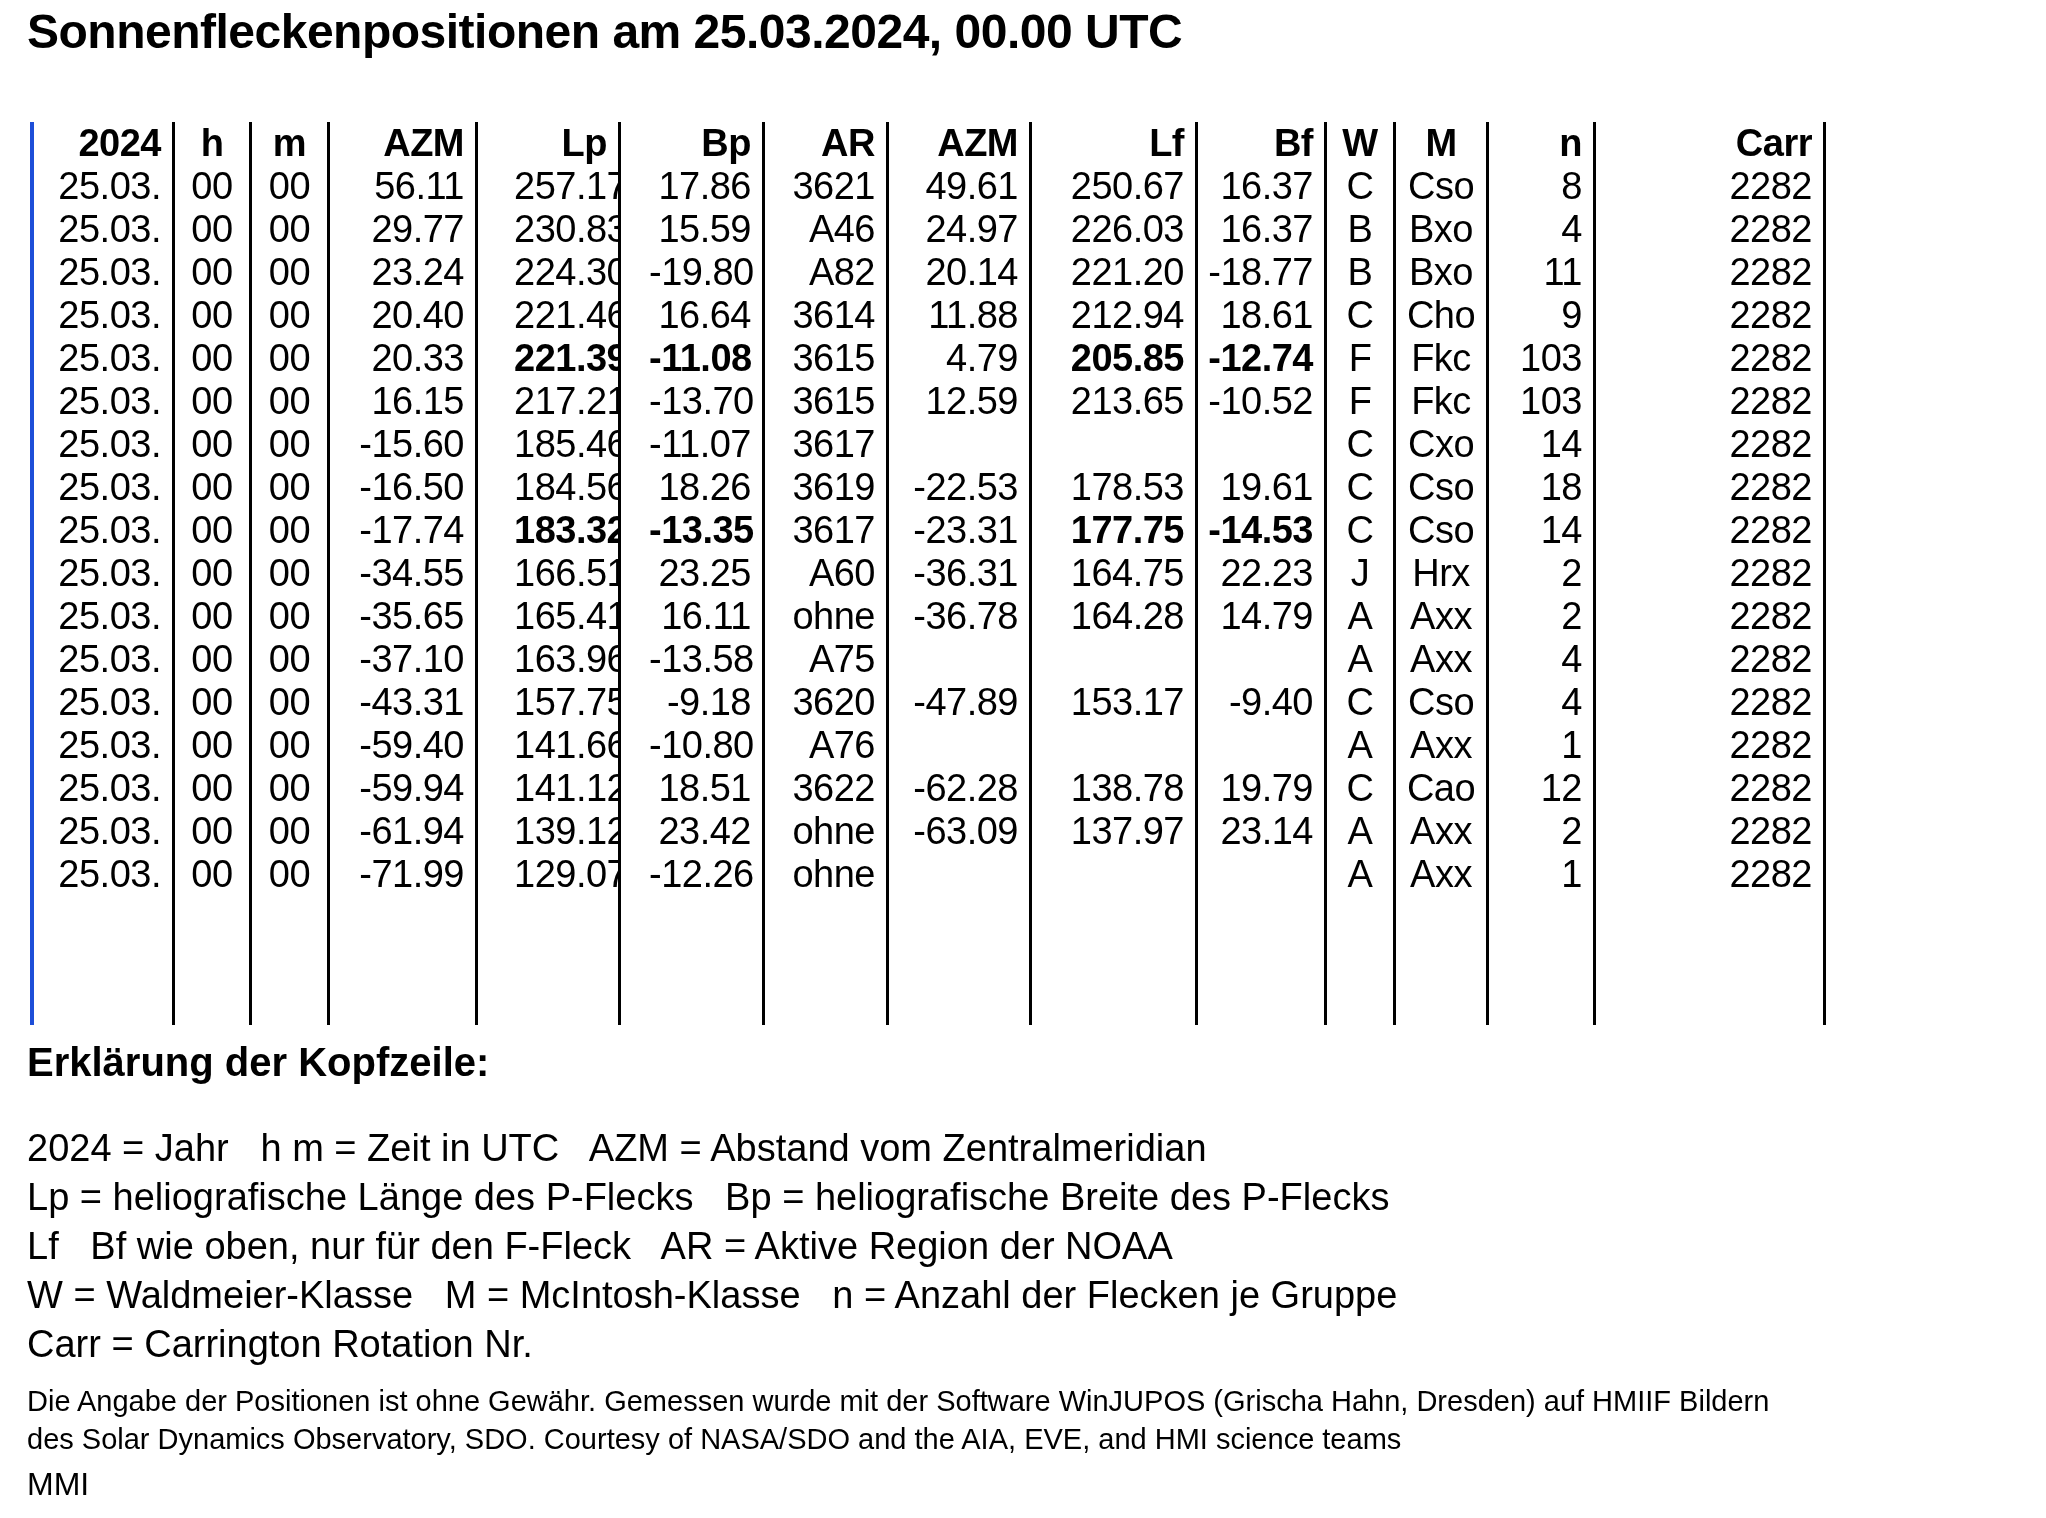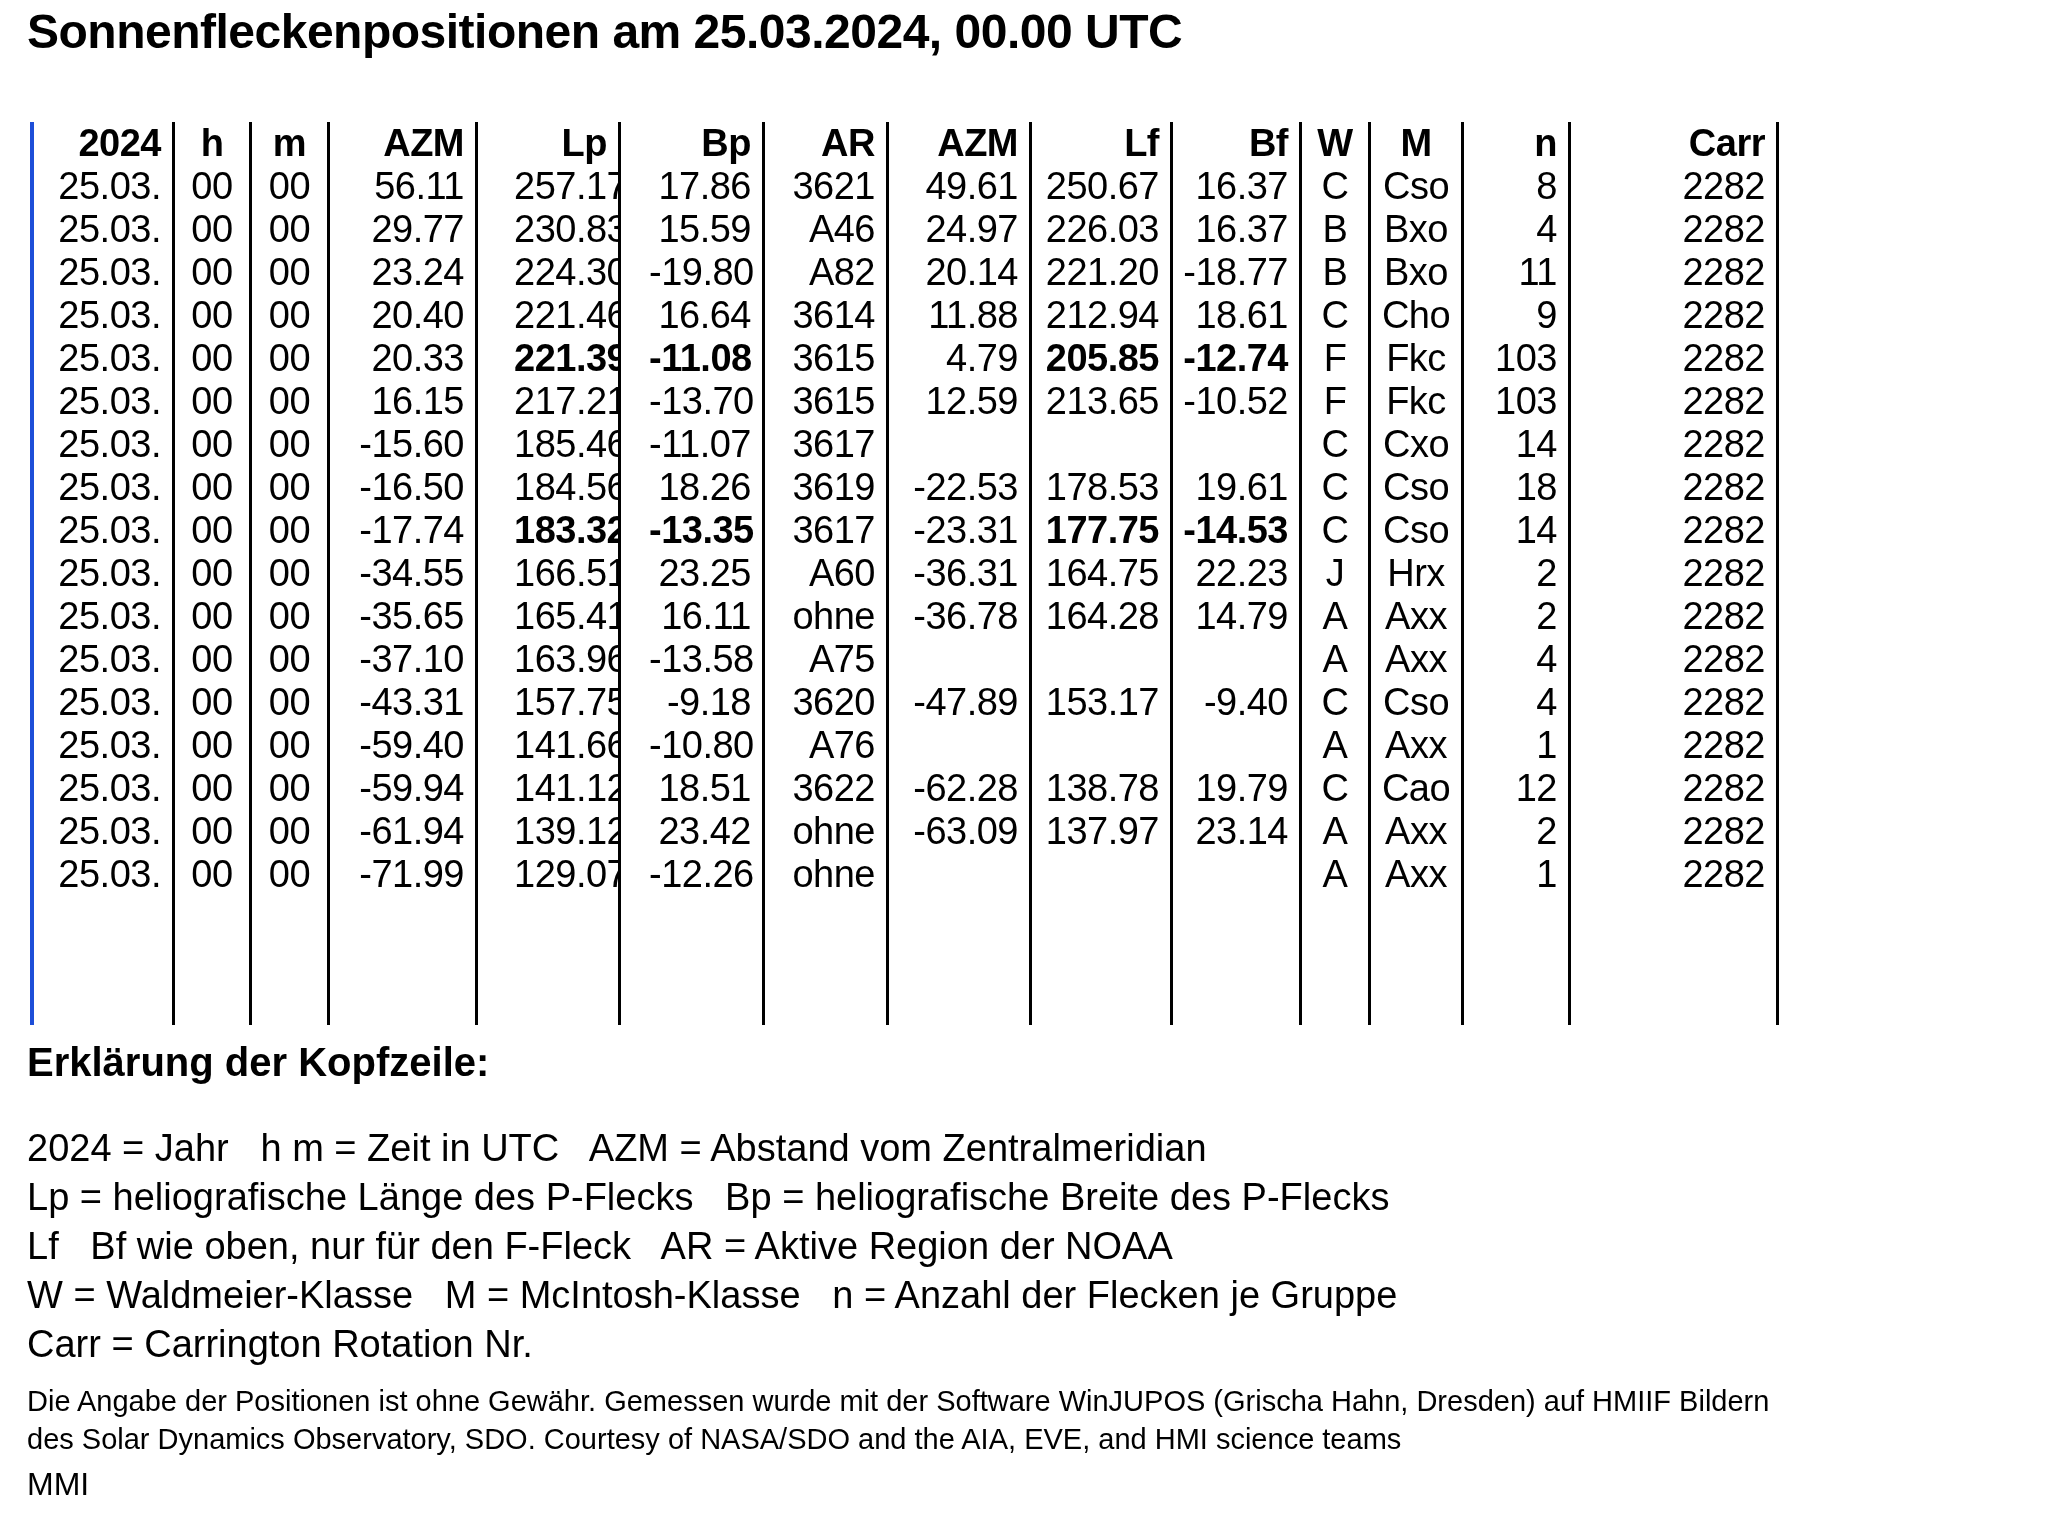--- a/index.html
+++ b/index.html
@@ -247,21 +247,21 @@
       <div class="cell">-23.31</div>
       <div class="cell">-36.31</div>
       <div class="cell">-36.78</div>
       <div class="cell"></div>
       <div class="cell">-47.89</div>
       <div class="cell"></div>
       <div class="cell">-62.28</div>
       <div class="cell">-63.09</div>
       <div class="cell"></div>
     </div>
-    <div class="col align-right" style="width: 141px;">
+    <div class="col align-right" style="width: 166px;">
       <div class="cell head">Lf</div>
       <div class="cell">250.67</div>
       <div class="cell">226.03</div>
       <div class="cell">221.20</div>
       <div class="cell">212.94</div>
       <div class="cell bold">205.85</div>
       <div class="cell">213.65</div>
       <div class="cell"></div>
       <div class="cell">178.53</div>
       <div class="cell bold">177.75</div>
@@ -347,21 +347,21 @@
       <div class="cell">14</div>
       <div class="cell">2</div>
       <div class="cell">2</div>
       <div class="cell">4</div>
       <div class="cell">4</div>
       <div class="cell">1</div>
       <div class="cell">12</div>
       <div class="cell">2</div>
       <div class="cell">1</div>
     </div>
-    <div class="col align-right" style="width: 208px;">
+    <div class="col align-right" style="width: 230px;">
       <div class="cell head">Carr</div>
       <div class="cell">2282</div>
       <div class="cell">2282</div>
       <div class="cell">2282</div>
       <div class="cell">2282</div>
       <div class="cell">2282</div>
       <div class="cell">2282</div>
       <div class="cell">2282</div>
       <div class="cell">2282</div>
       <div class="cell">2282</div>

